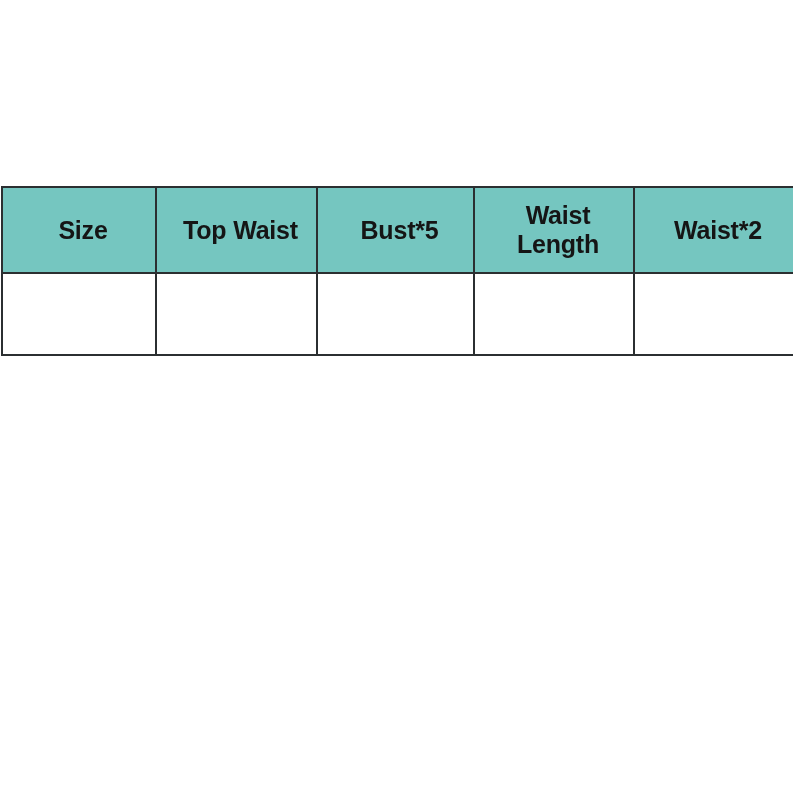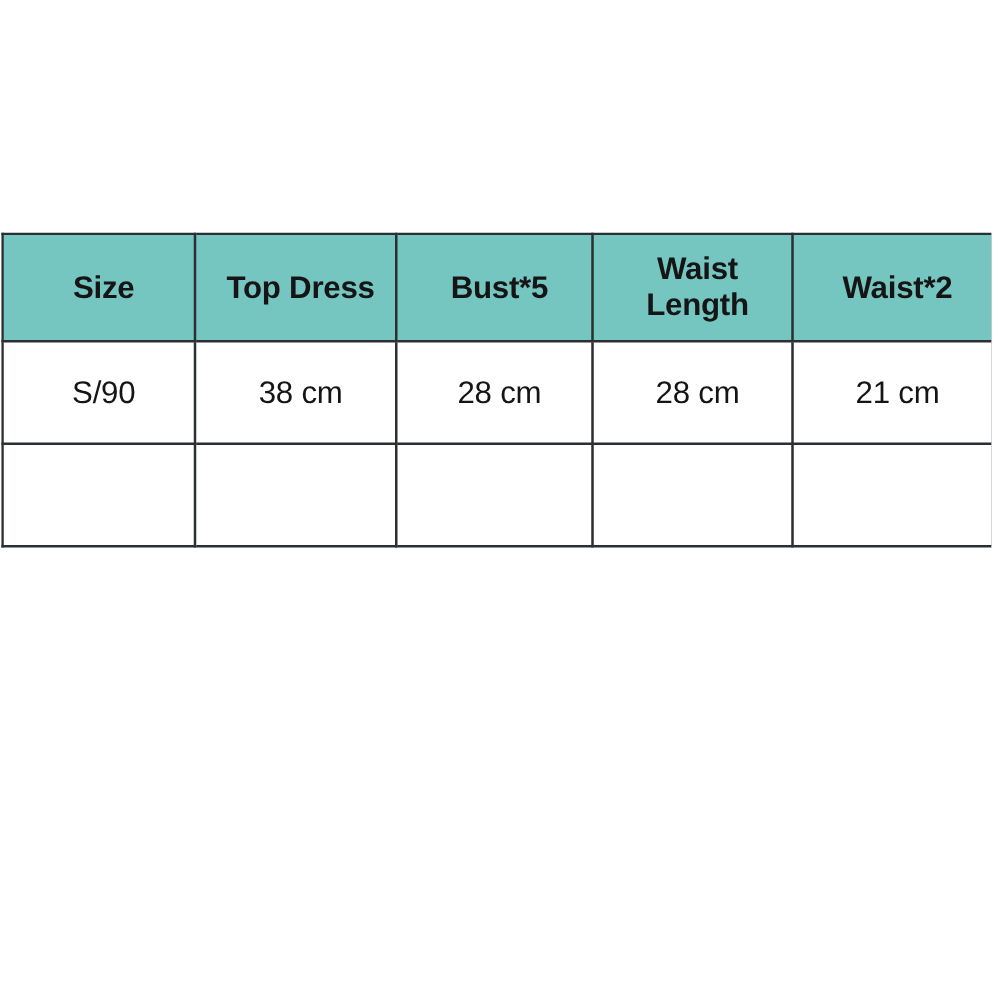--- a/index.html
+++ b/index.html
@@ -88,35 +88,28 @@
         <col class="c-size">
         <col class="c-top-length">
         <col class="c-bust">
         <col class="c-dress">
         <col class="c-waist">
       </colgroup>
 
       <thead>
         <tr>
           <th>Size</th>
-          <th>Top Dress</th>
+          <th>Top Waist</th>
           <th>Bust*5</th>
           <th>Waist Length</th>
           <th>Waist*2</th>
         </tr>
       </thead>
 
       <tbody>
-        <tr>
-          <td>S/90</td>
-          <td>38 cm</td>
-          <td>28 cm</td>
-          <td>28 cm</td>
-          <td>21 cm</td>
-        </tr>
         <tr class="partial-row">
           <td></td>
           <td></td>
           <td></td>
           <td></td>
           <td></td>
         </tr>
       </tbody>
     </table>
   </div>

